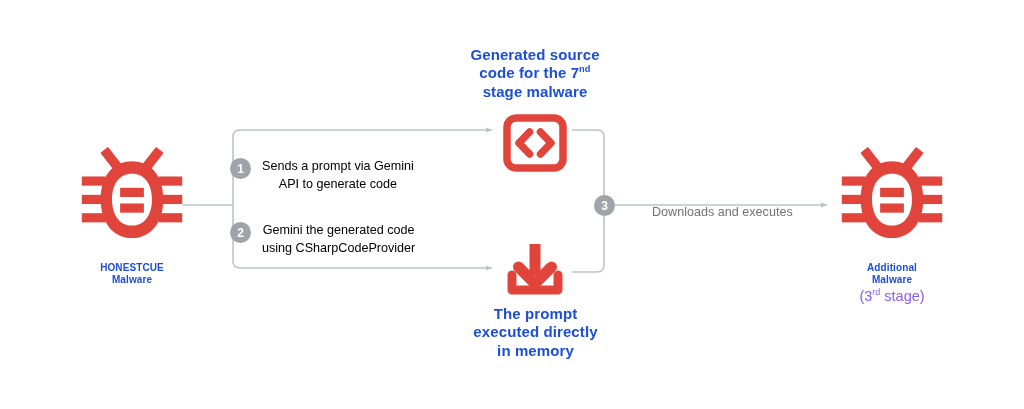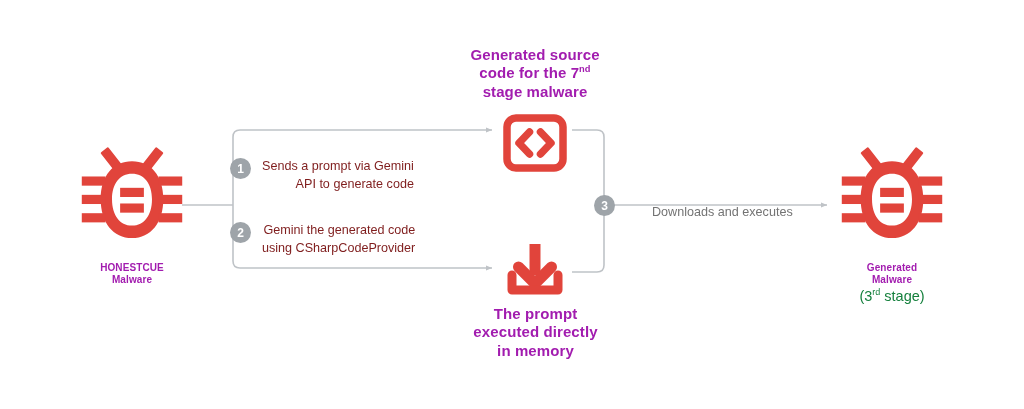--- a/index.html
+++ b/index.html
@@ -13,53 +13,53 @@
   #wires{position:absolute;left:0;top:0;width:1024px;height:409px;}
 
   .node{position:absolute;text-align:center;}
 
   
   .bug{position:relative;}
   .bug svg{display:block;}
 
   
   .lbl-red{
-    color:#a21caf;
+    color:#1d4ed8;
     font-weight:bold;
     line-height:1.22;
     font-size:15px;
     letter-spacing:.1px;
   }
   .lbl-red.big{font-size:10px;}
   .lbl-dark{
-    color:#15803d;
+    color:#8b5cf6;
     font-size:14.5px;
     line-height:1.22;
     font-weight:normal;
   }
   .sup{font-size:.62em;vertical-align:super;line-height:0;}
 
   
   .step{position:absolute;display:flex;align-items:flex-start;}
   .badge{
     width:21px;height:21px;border-radius:50%;
     background:#9EA4A9;
     color:#ffffff;
     font-size:12px;font-weight:bold;
     display:flex;align-items:center;justify-content:center;
     flex:0 0 auto;
     margin-top:1px;
   }
   .badge.solo{position:absolute;}
   .step-text{
     margin-left:11px;
-    color:#7f1d1d;
+    color:#000000;
     font-size:12.6px;
     line-height:1.45;
-    text-align:right;
+    text-align:center;
     white-space:pre-line;
   }
   .mid-text{
     position:absolute;
     color:#737373;
     font-size:12.6px;
     white-space:nowrap;
   }
 
   
@@ -175,20 +175,20 @@
           <rect x="39" y="56" width="22" height="8.5"></rect>
           <rect x="3.5" y="31" width="22" height="8.5"></rect>
           <rect x="3.5" y="48" width="22" height="8.5"></rect>
           <rect x="3.5" y="65" width="22" height="8.5"></rect>
           <rect x="74.5" y="31" width="22" height="8.5"></rect>
           <rect x="74.5" y="48" width="22" height="8.5"></rect>
           <rect x="74.5" y="65" width="22" height="8.5"></rect>
         </g>
       </svg>
     </div>
-    <div class="lbl-red big" style="margin-top:11px;">Generated</div>
+    <div class="lbl-red big" style="margin-top:11px;">Additional</div>
     <div class="lbl-red big">Malware</div>
     <div class="lbl-dark" style="margin-top:2px;">
       <span>(3</span><span class="sup">rd</span><span> stage)</span>
     </div>
   </div>
 
 </div>
 
 </body></html>

